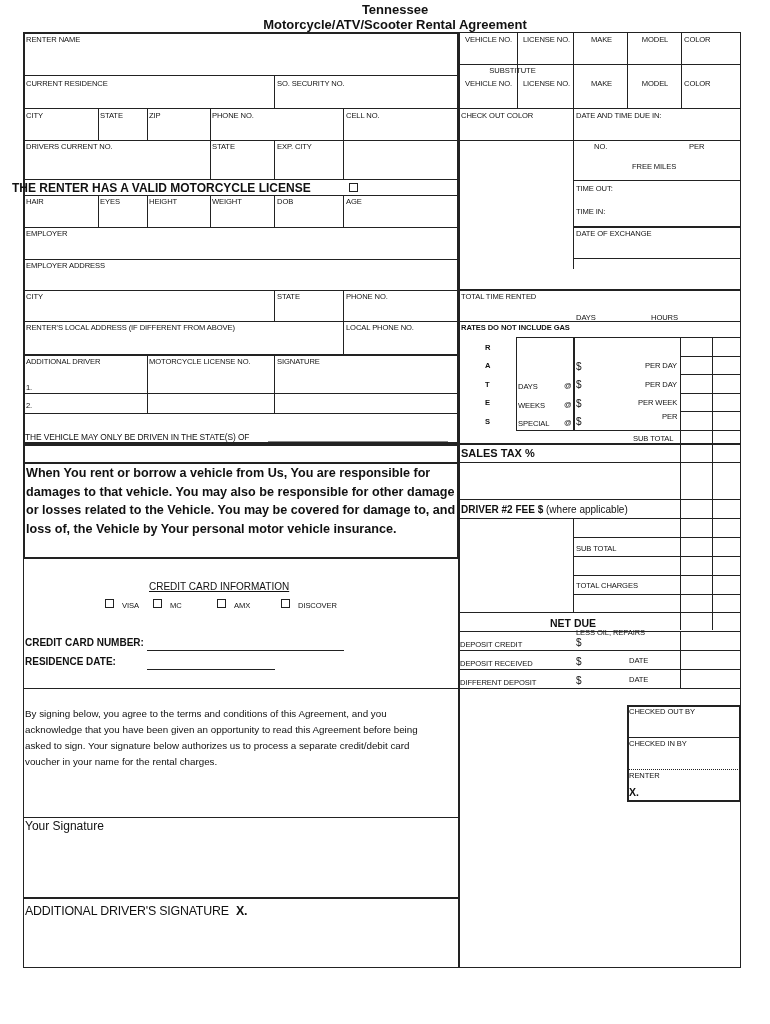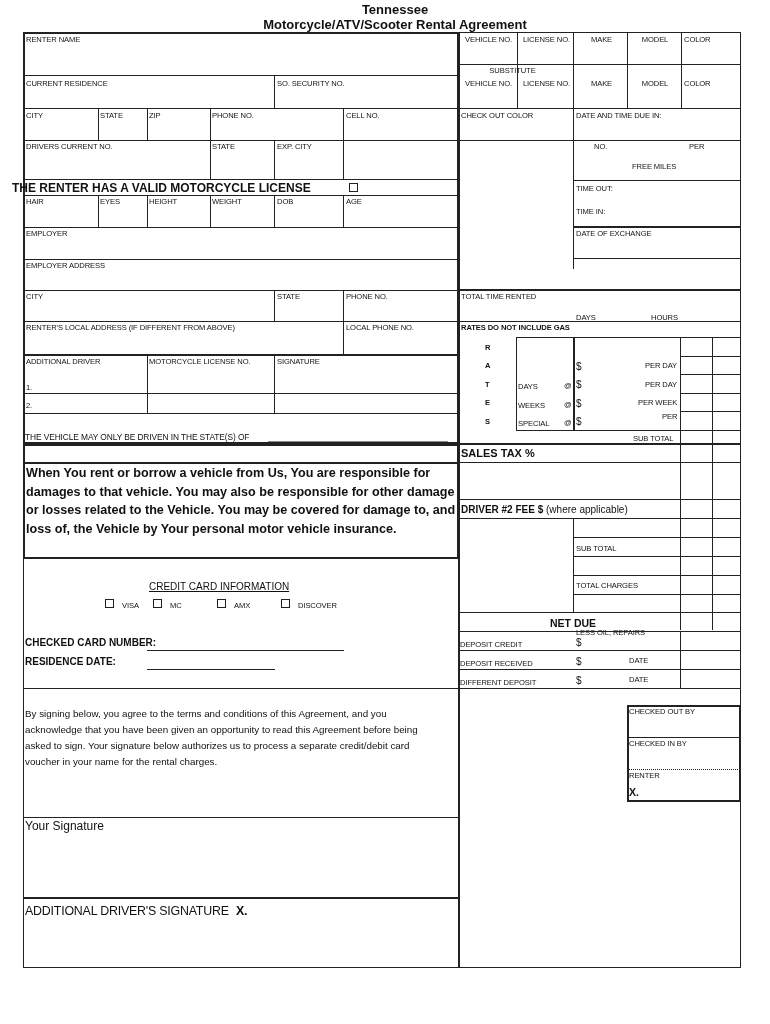--- a/index.html
+++ b/index.html
@@ -143,21 +143,21 @@
 <div class="box" style="left:23px; top:557px; width:436px; height:132px;"></div>
 <div class="abs" style="left:149px; top:581px; font-size:10px; text-decoration:underline;">CREDIT CARD INFORMATION</div>
 <div class="chk" style="left:105px; top:599px;"></div>
 <div class="lbl" style="left:122px; top:601px;">VISA</div>
 <div class="chk" style="left:153px; top:599px;"></div>
 <div class="lbl" style="left:170px; top:601px;">MC</div>
 <div class="chk" style="left:217px; top:599px;"></div>
 <div class="lbl" style="left:234px; top:601px;">AMX</div>
 <div class="chk" style="left:281px; top:599px;"></div>
 <div class="lbl" style="left:298px; top:601px;">DISCOVER</div>
-<div class="abs" style="left:25px; top:637px; font-size:10px; font-weight:bold;">CHECKED CARD NUMBER:</div>
+<div class="abs" style="left:25px; top:637px; font-size:10px; font-weight:bold;">CREDIT CARD NUMBER:</div>
 <div class="uline" style="left:147px; top:650px; width:197px;"></div>
 <input class="field" style="left: 149px; top: 636px; width: 194px; height: 13px;">
 <div class="abs" style="left:25px; top:656px; font-size:10px; font-weight:bold;">RESIDENCE DATE:</div>
 <div class="uline" style="left:147px; top:669px; width:128px;"></div>
 <input class="field" style="left: 149px; top: 655px; width: 125px; height: 13px;">
 
 <div class="box" style="left:23px; top:688px; width:436px; height:280px;"></div>
 <div class="small-para" style="left:25px; top:706px; width:420px;">By signing below, you agree to the terms and conditions of this Agreement, and you acknowledge that you have been given an opportunity to read this Agreement before being asked to sign.  Your signature below authorizes us to process a separate credit/debit card voucher in your name for the rental charges.</div>
 <div class="hl" style="left:24px; top:817px; width:434px;"></div>
 <div class="abs" style="left:25px; top:819px; font-size:12px;">Your Signature</div>

